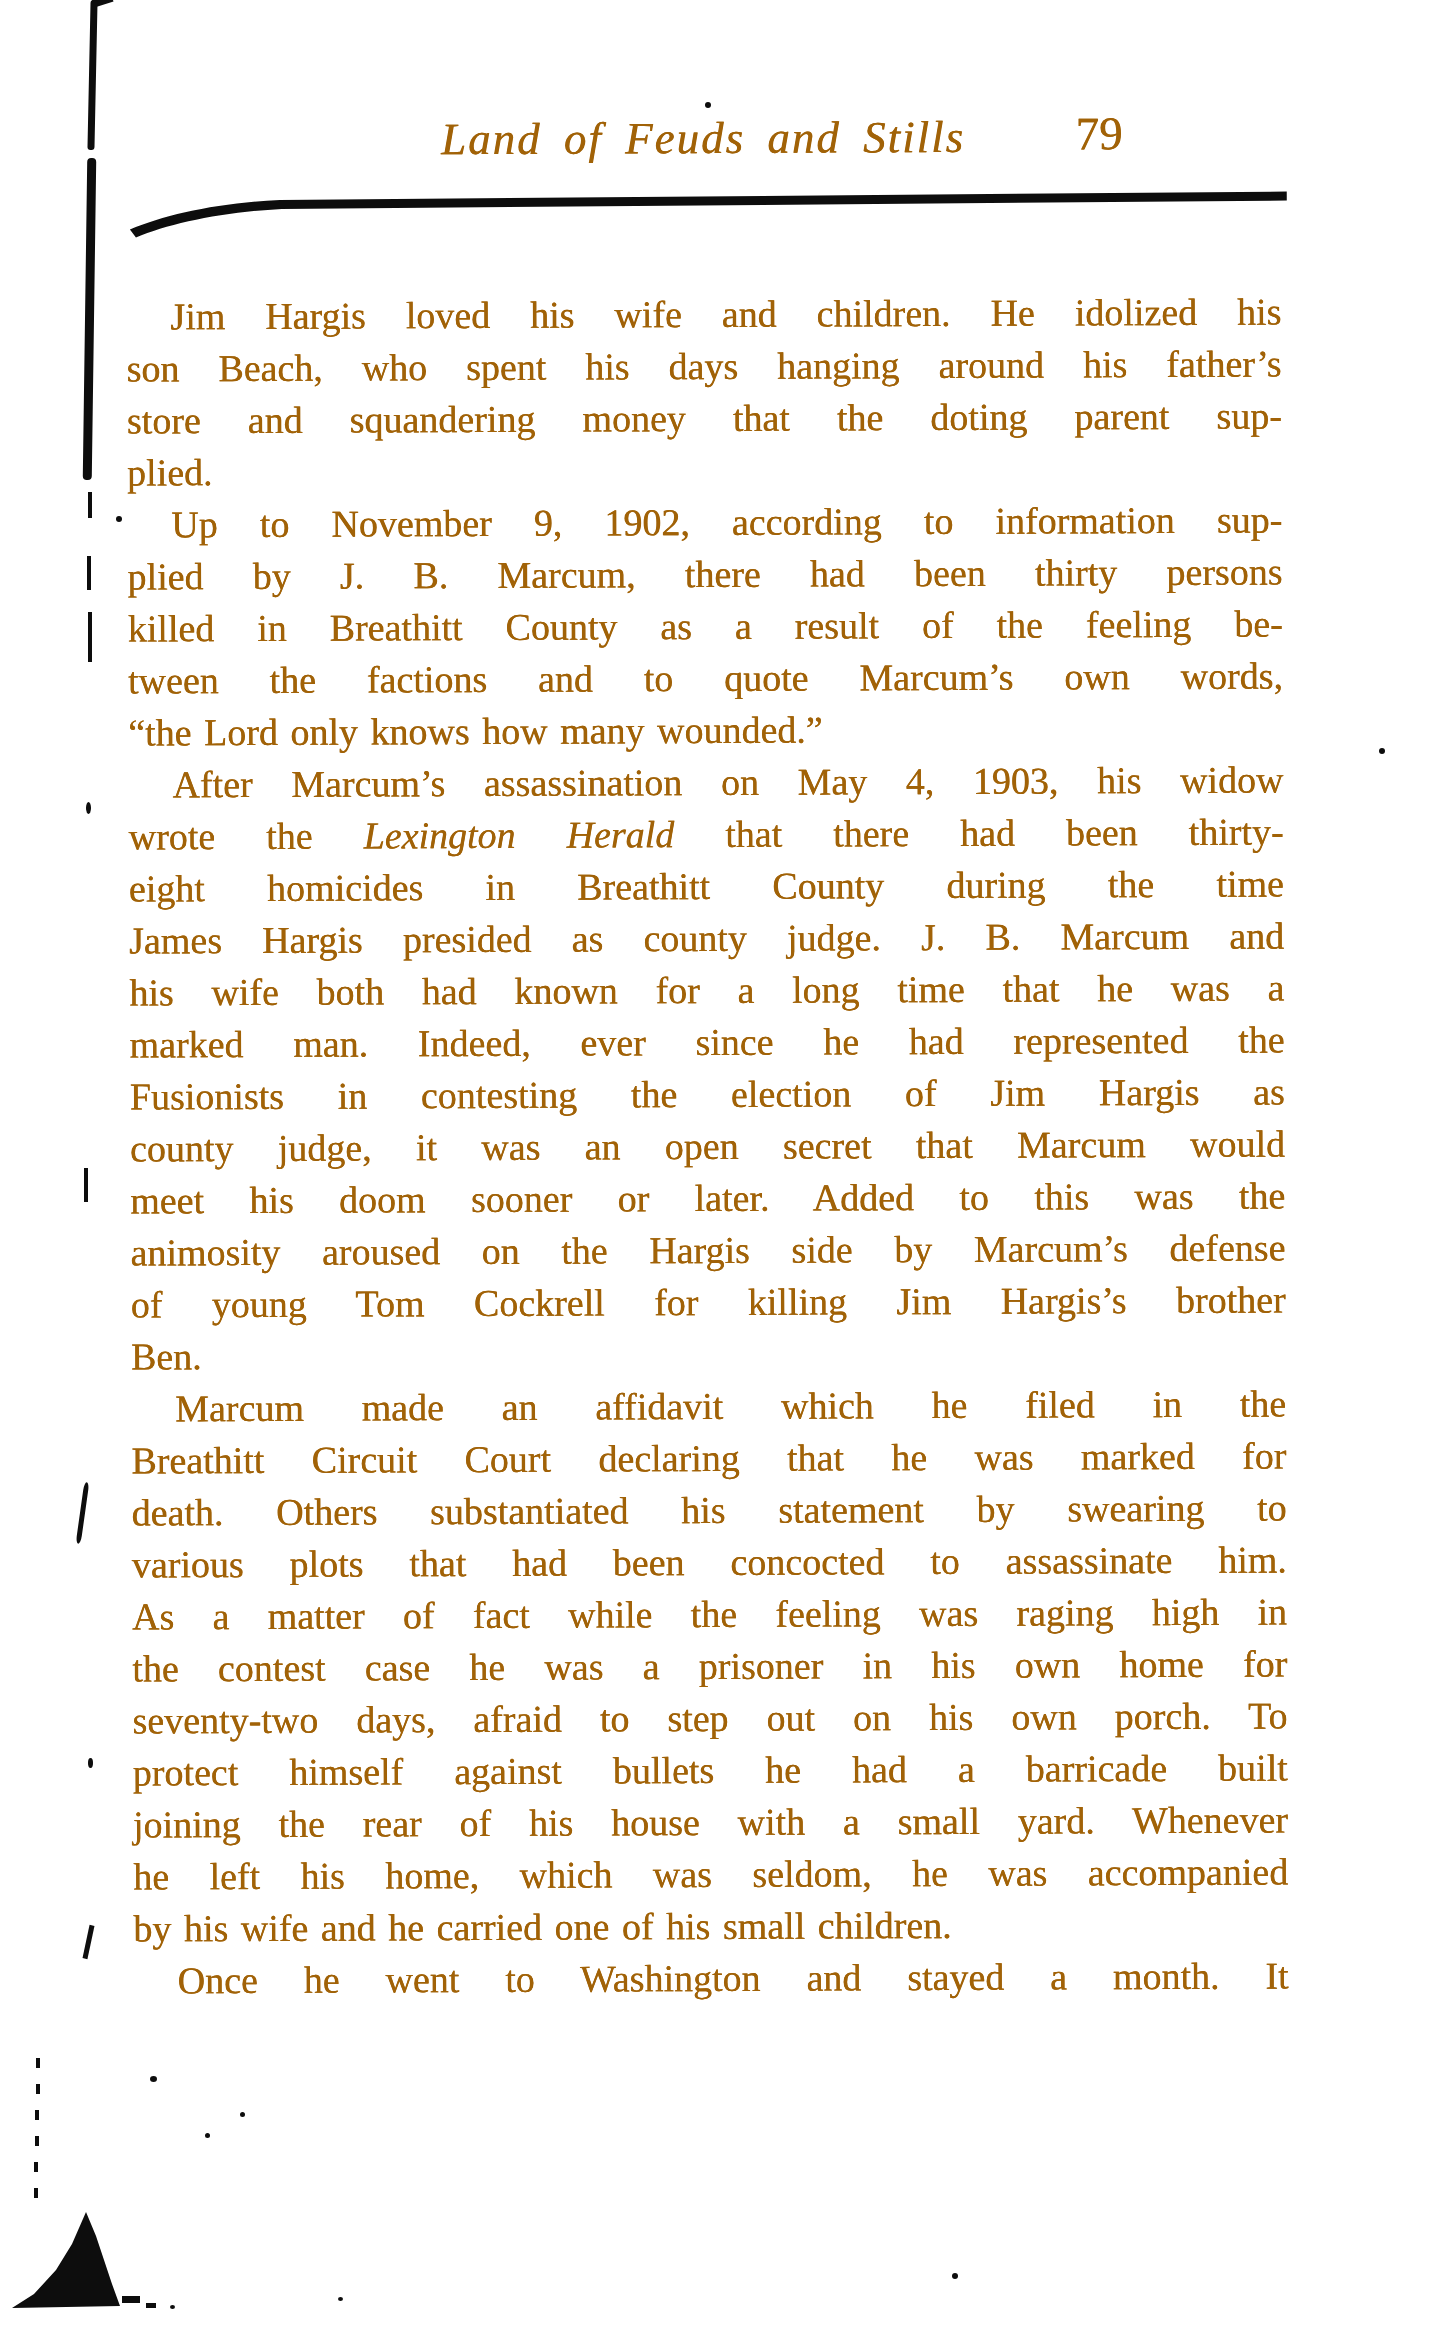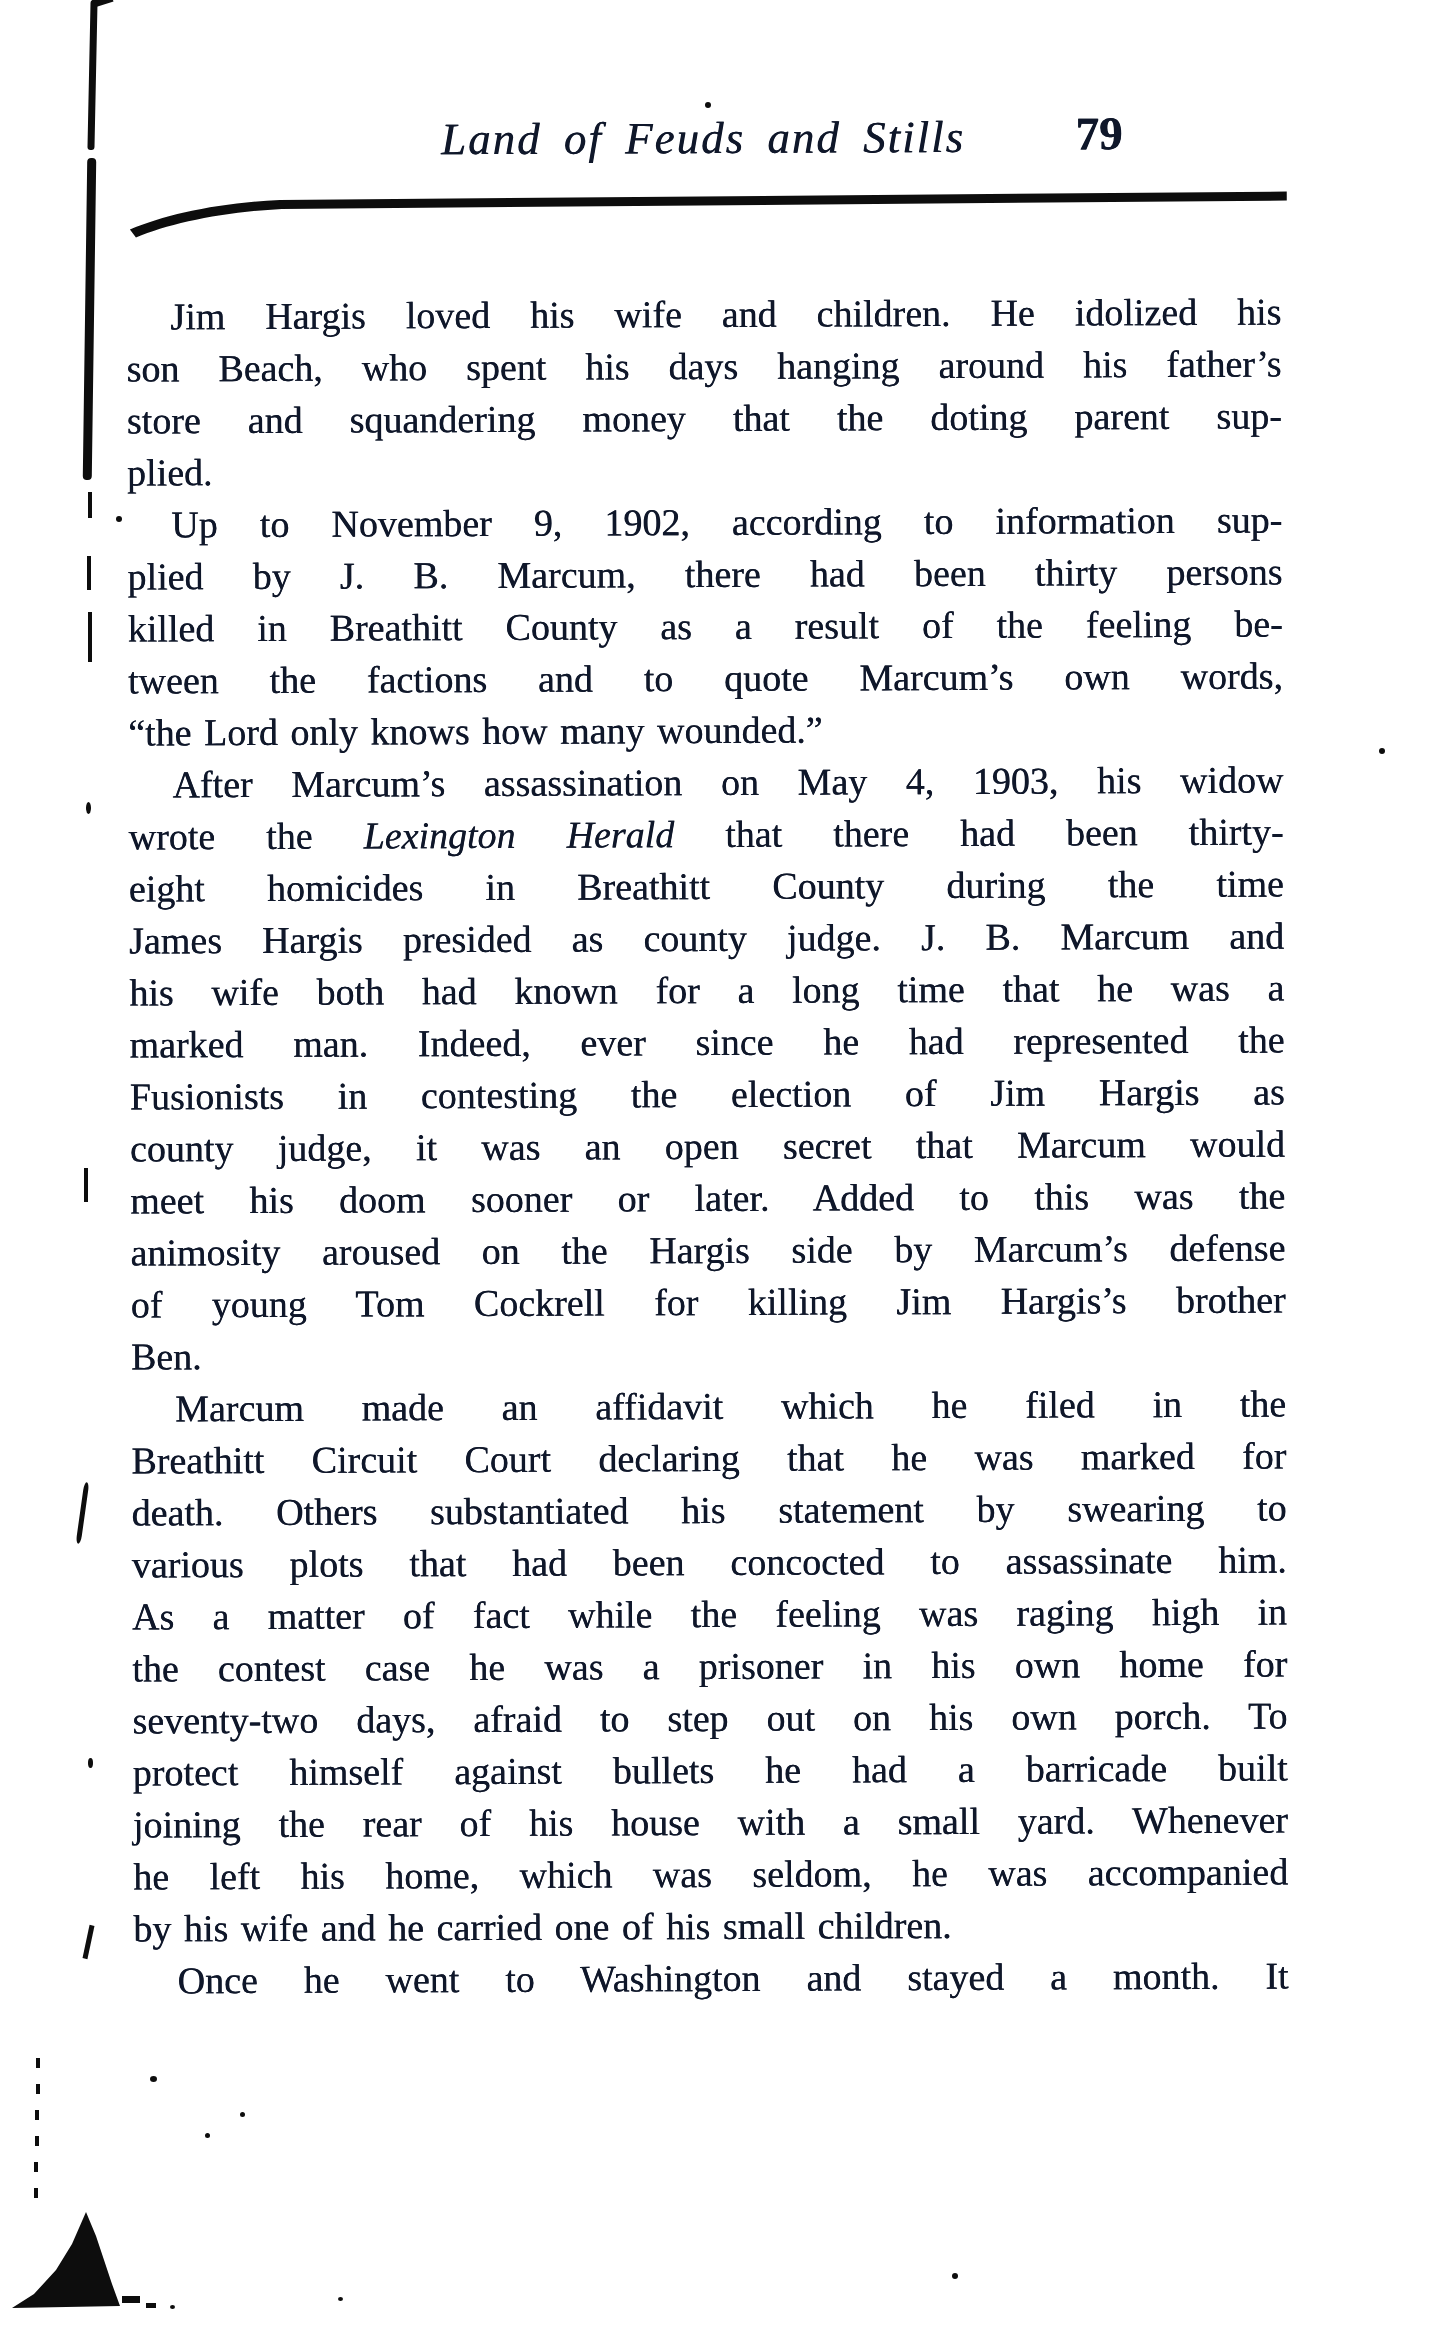--- a/index.html
+++ b/index.html
@@ -2,41 +2,41 @@
 <html><head>
 <meta charset="utf-8">
 <style>
   html,body{margin:0;padding:0;background:#777;}
   .page{
     position:relative;
     width:1445px;height:2335px;
     background:#ffffff;
     overflow:hidden;
     font-family:"Liberation Serif","DejaVu Serif",serif;
-    color:#0f172a;
+    color:#a16207;
   }
   .content{
     position:absolute;left:0;top:0;width:100%;height:100%;
     transform:rotate(-0.25deg);
   }
   
   .running-head{
     position:absolute;left:130px;top:112px;width:1155px;height:64px;
     text-align:center;
   }
   .head-title{
     font-style:italic;
     font-size:45px;
     letter-spacing:2px;
     word-spacing:9px;
     text-shadow:0.4px 0 0 currentColor;
   }
   .page-num{
     position:absolute;right:158px;top:-4px;
-    font-size:47px;font-weight:bold;
+    font-size:47px;font-weight:normal;
     font-style:normal;
     text-shadow:0.4px 0 0 currentColor;
   }
   .head-rule{position:absolute;left:126px;top:190px;}
   
   .body-text{
     position:absolute;left:130px;top:288px;width:1155px;
     font-size:38px;
     word-spacing:3px;
     text-shadow:0.35px 0 0 currentColor;

